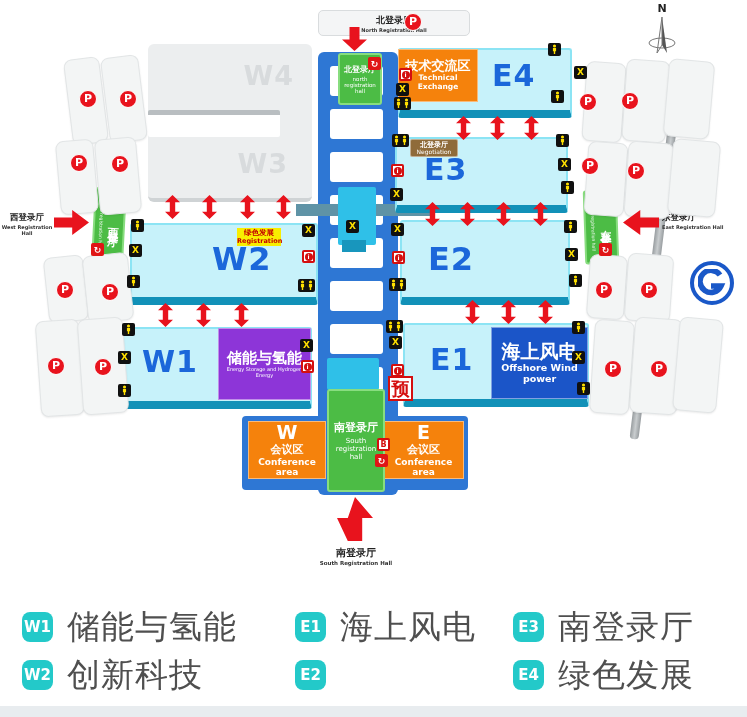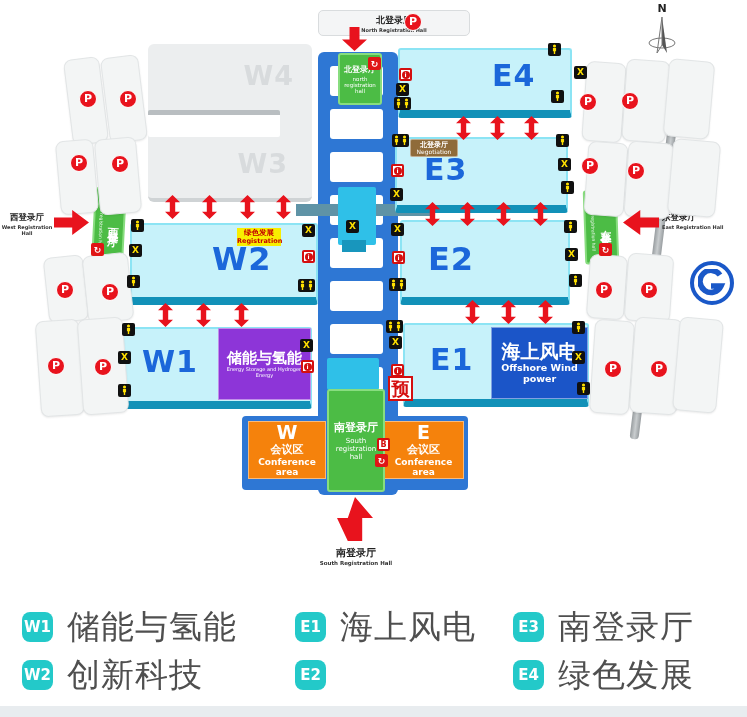--- a/index.html
+++ b/index.html
@@ -138,20 +138,24 @@
   <div class="abs hall" style="left:130px;top:223px;width:188px;height:82px;"></div>
   <div class="abs hall" style="left:120px;top:327px;width:192px;height:82px;"></div>
 
   <div class="abs hall-label" style="left:492px;top:58px;">E4</div>
   <div class="abs hall-label" style="left:424px;top:152px;">E3</div>
   <div class="abs hall-label" style="left:428px;top:240px;font-size:32px;">E2</div>
   <div class="abs hall-label" style="left:430px;top:342px;">E1</div>
   <div class="abs hall-label" style="left:212px;top:240px;font-size:32px;">W2</div>
   <div class="abs hall-label" style="left:142px;top:344px;">W1</div>
 
+  <div class="abs zone z-orange" style="left:398px;top:49px;width:80px;height:53px;">
+    <div style="font-size:13px;font-weight:bold;">技术交流区</div>
+    <div style="font-size:7.5px;font-weight:bold;">Technical Exchange</div>
+  </div>
   <div class="abs zone z-brown" style="left:410px;top:139px;width:48px;height:18px;">
     <div style="font-size:7px;font-weight:bold;">北登录厅</div>
     <div style="font-size:6px;">Negotiation</div>
   </div>
   <div class="abs zone z-yellow" style="left:237px;top:228px;width:44px;height:18px;">
     <div style="font-size:7.5px;font-weight:bold;">绿色发展</div>
     <div style="font-size:6.5px;font-weight:bold;">Registration</div>
   </div>
   <div class="abs zone z-purple" style="left:218px;top:328px;width:93px;height:72px;">
     <div style="font-size:15px;font-weight:bold;">储能与氢能</div>

